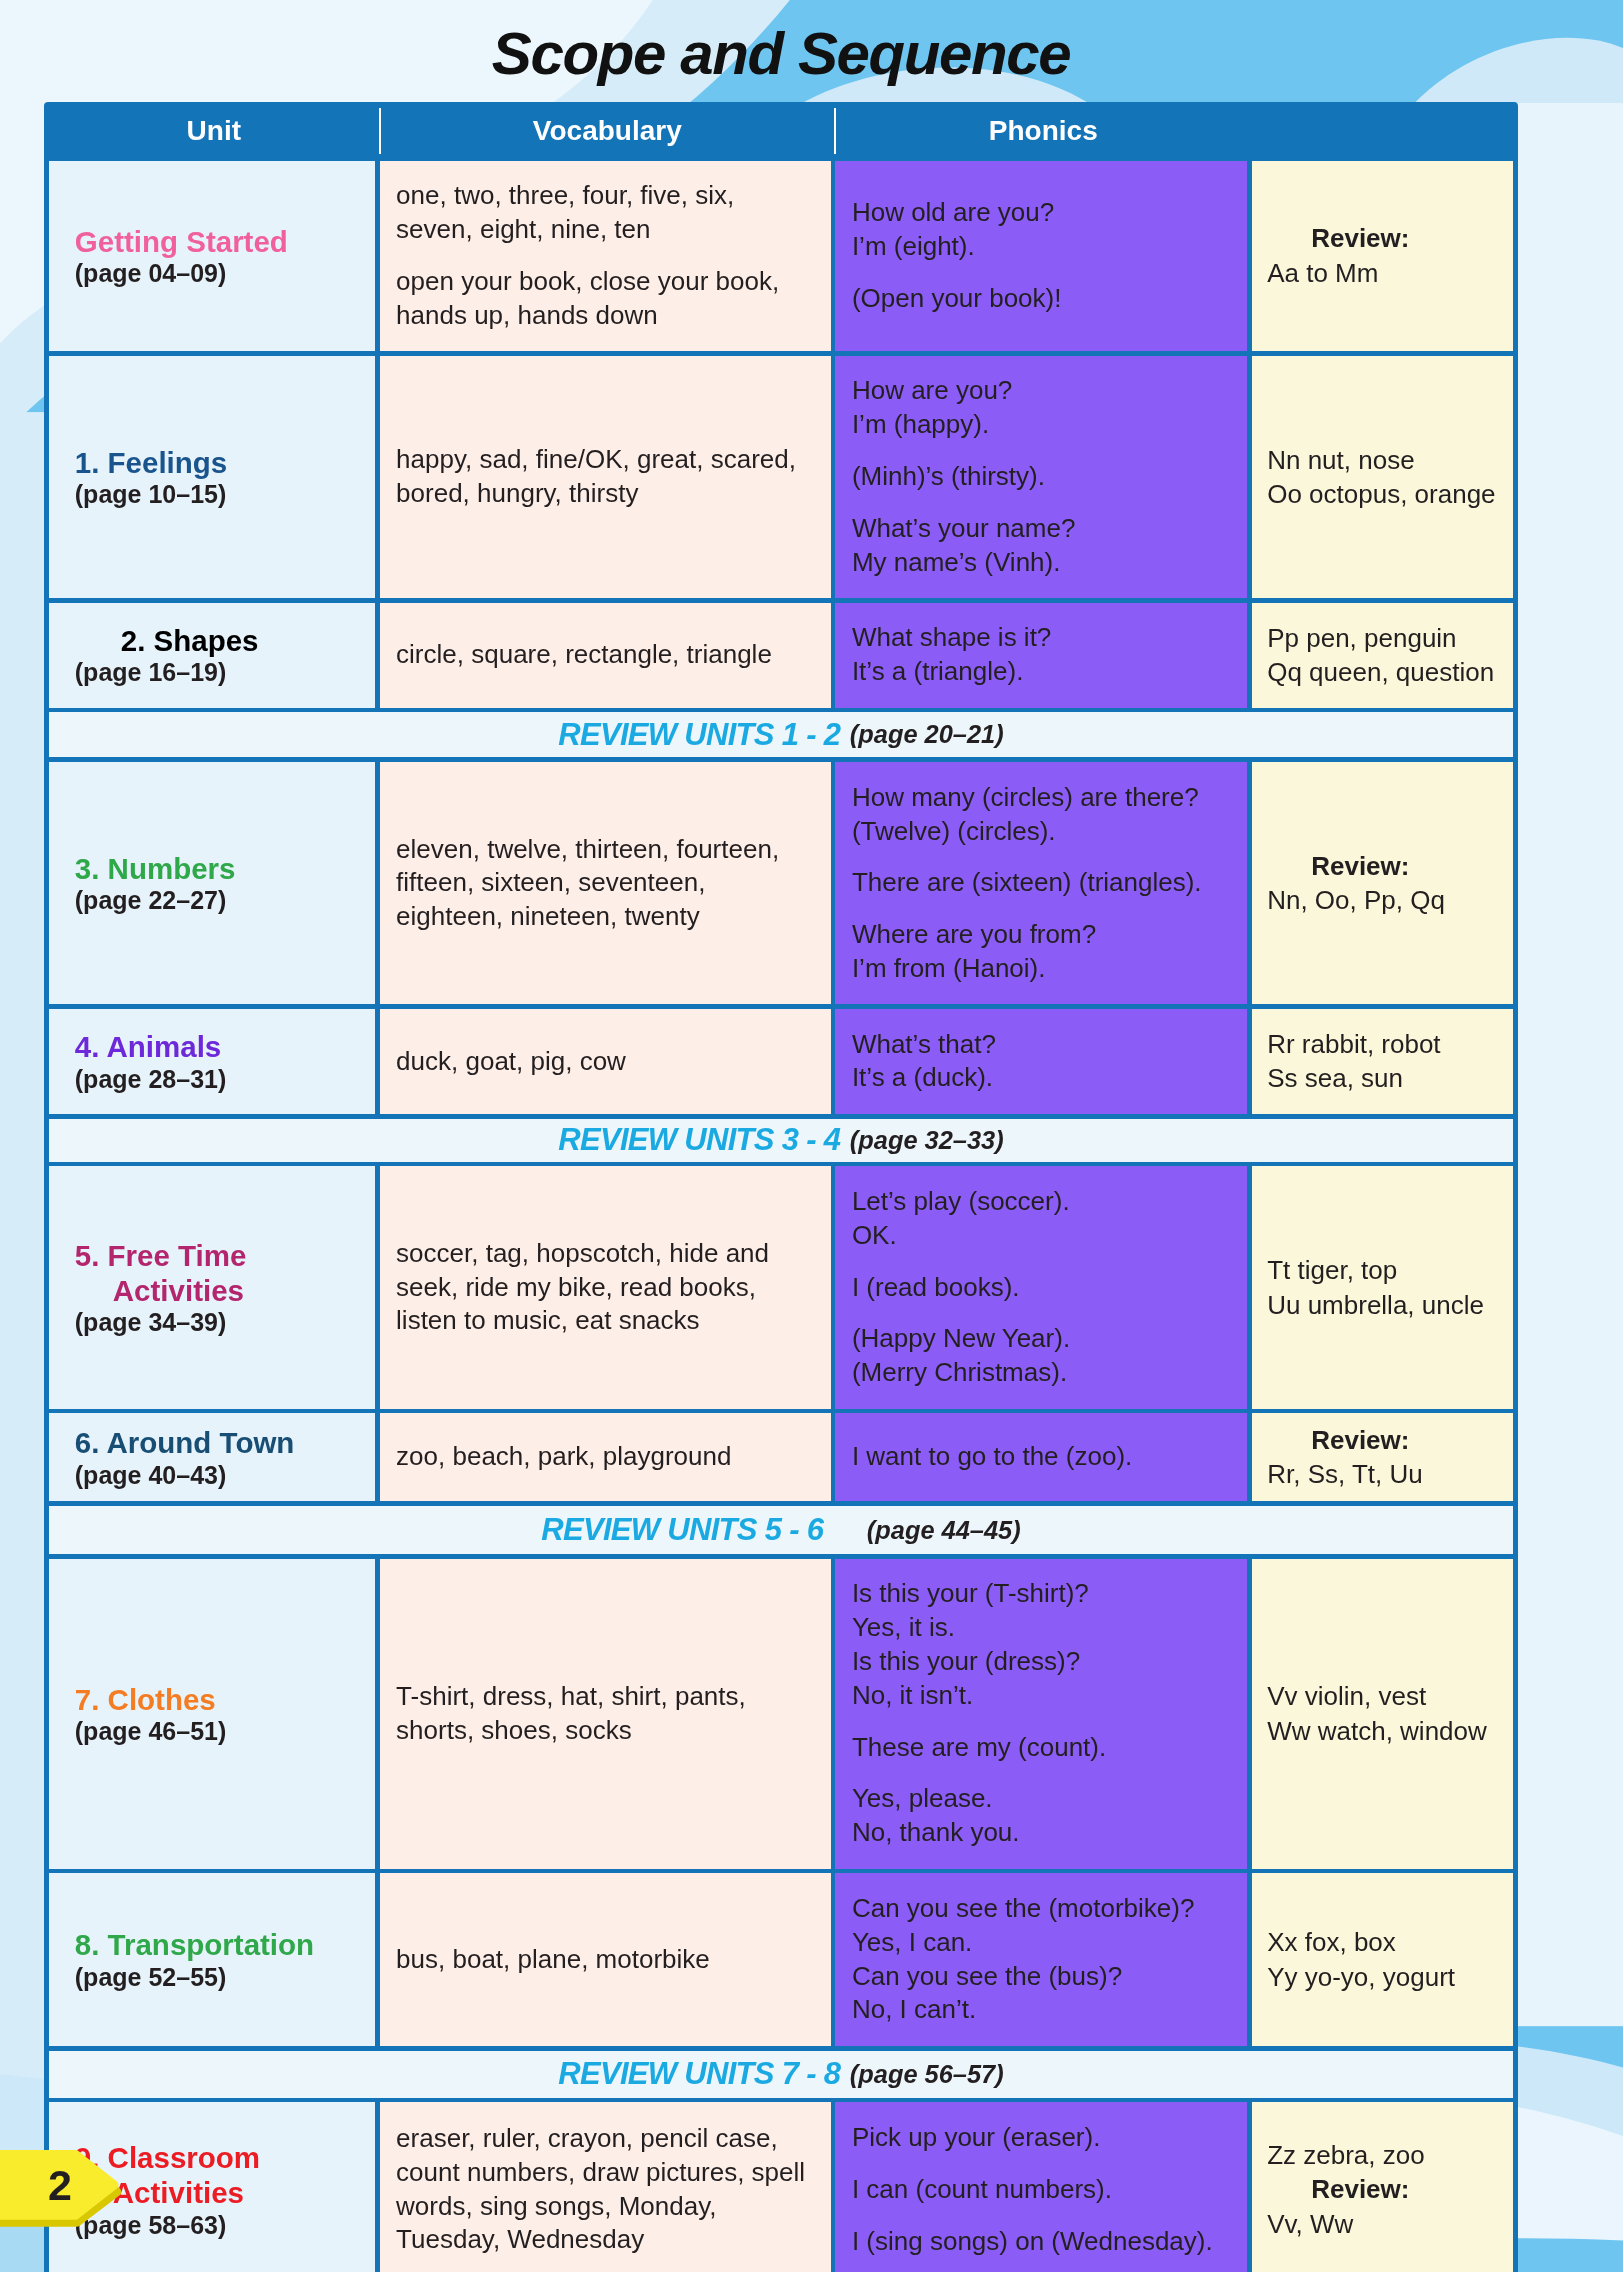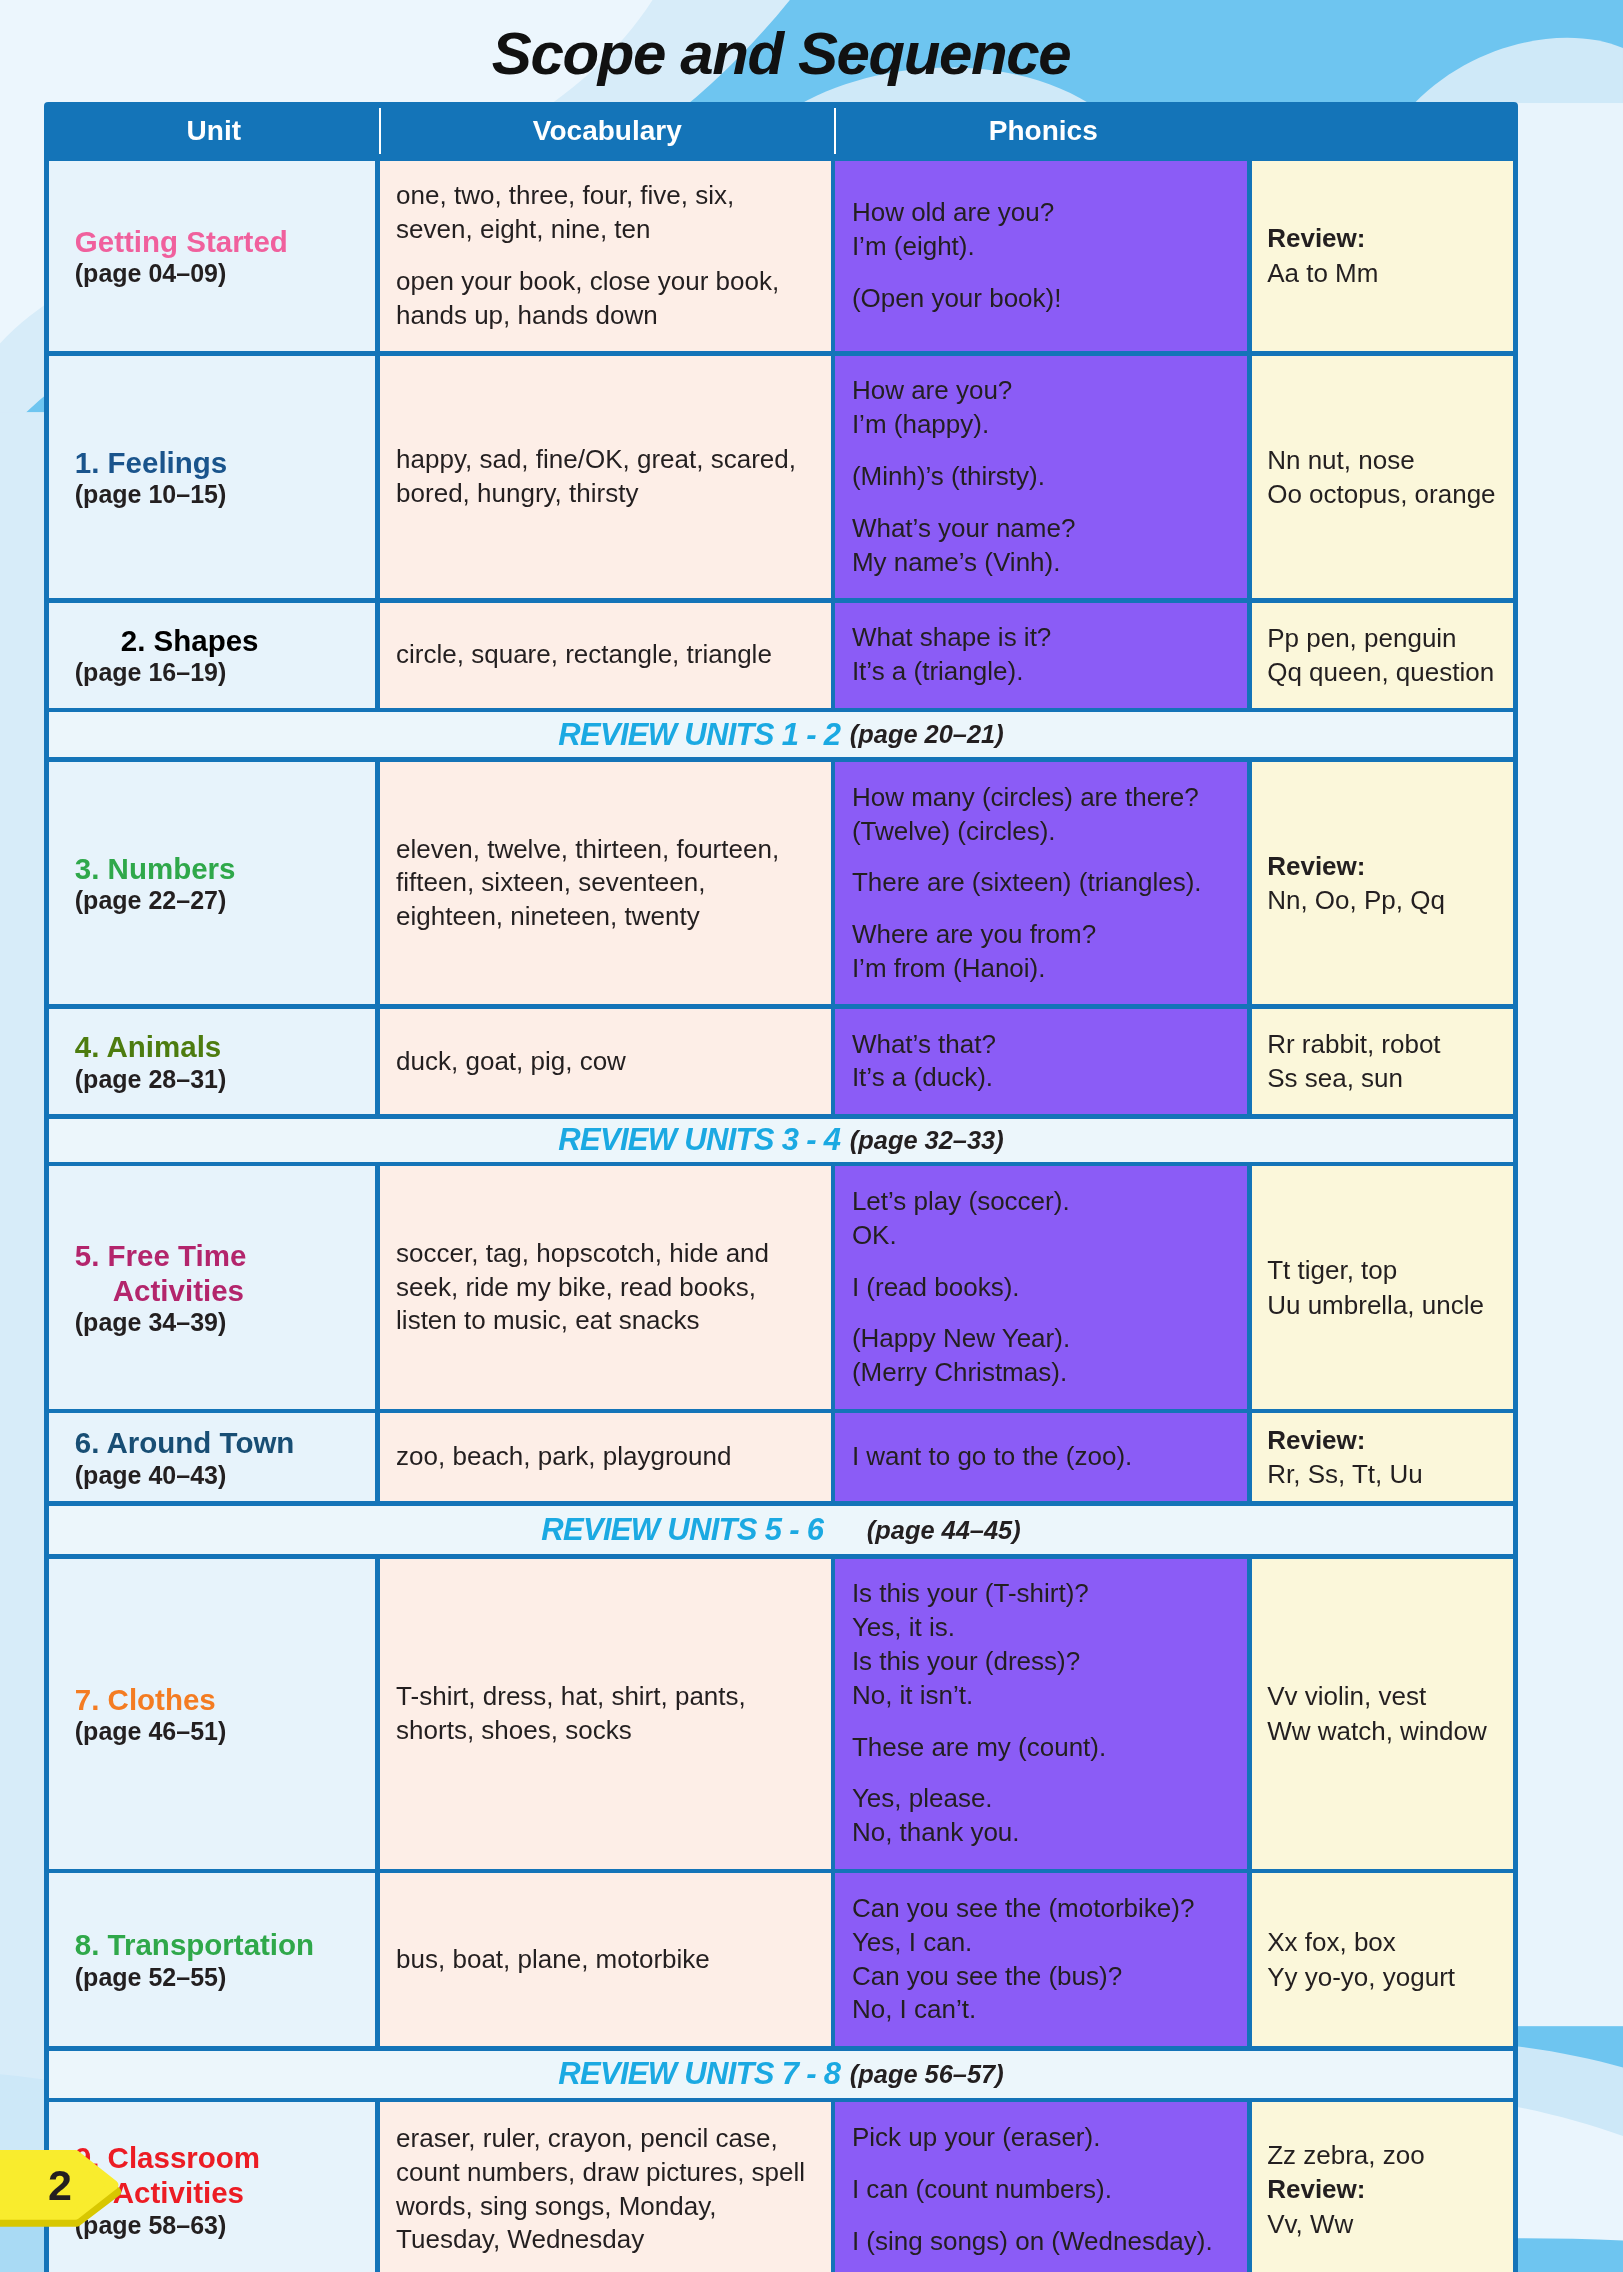--- a/index.html
+++ b/index.html
@@ -35,21 +35,21 @@
   .cell-vocab{background:#fdeee7;padding:9.6px 16.5px;}
   .cell-sent{background:#8b5cf6;padding:9.6px 16.5px;}
   .cell-phon{background:#fbf7da;padding:9.6px 15px;}
   .unit-title{
     font-size:29.5px;font-weight:bold;line-height:1.2;
     white-space:pre-line;padding-left:38px;text-indent:-38px;
   }
   .unit-page{font-size:25px;font-weight:bold;margin-top:0;}
   .para{font-size:26px;line-height:1.3;white-space:pre-line;margin:9px 0;}
   .phon-line{font-size:26px;line-height:1.32;white-space:pre-line;}
-  .phon-line.bold{font-weight:bold;}
+  .phon-line.bold{font-weight:bold;margin-left:44px;}
   .row-review{
     background:#ecf6fb;display:flex;align-items:center;justify-content:center;
     min-height:48px;
   }
   .review-title{
     color:#1ba9e2;font-size:31px;font-weight:bold;font-style:italic;
     letter-spacing:-0.7px;
   }
   .review-page{
     color:#231f20;font-size:25.4px;font-weight:bold;font-style:italic;
@@ -167,21 +167,21 @@
 I’m from (Hanoi).</div>
         </div>
     <div class="cell cell-phon">
           <div class="phon-line bold">Review:</div>
           <div class="phon-line">Nn, Oo, Pp, Qq</div>
         </div>
   </div>
 
   <div class="row" style="min-height: 76px;">
     <div class="cell cell-unit">
-      <div class="unit-title" style="color: #4d7c0f;">4. Animals</div>
+      <div class="unit-title" style="color: #6d28d9;">4. Animals</div>
       <div class="unit-page">(page 28–31)</div>
     </div>
     <div class="cell cell-vocab">
           <div class="para">duck, goat, pig, cow</div>
         </div>
     <div class="cell cell-sent">
           <div class="para">What’s that?
 It’s a (duck).</div>
         </div>
     <div class="cell cell-phon">

